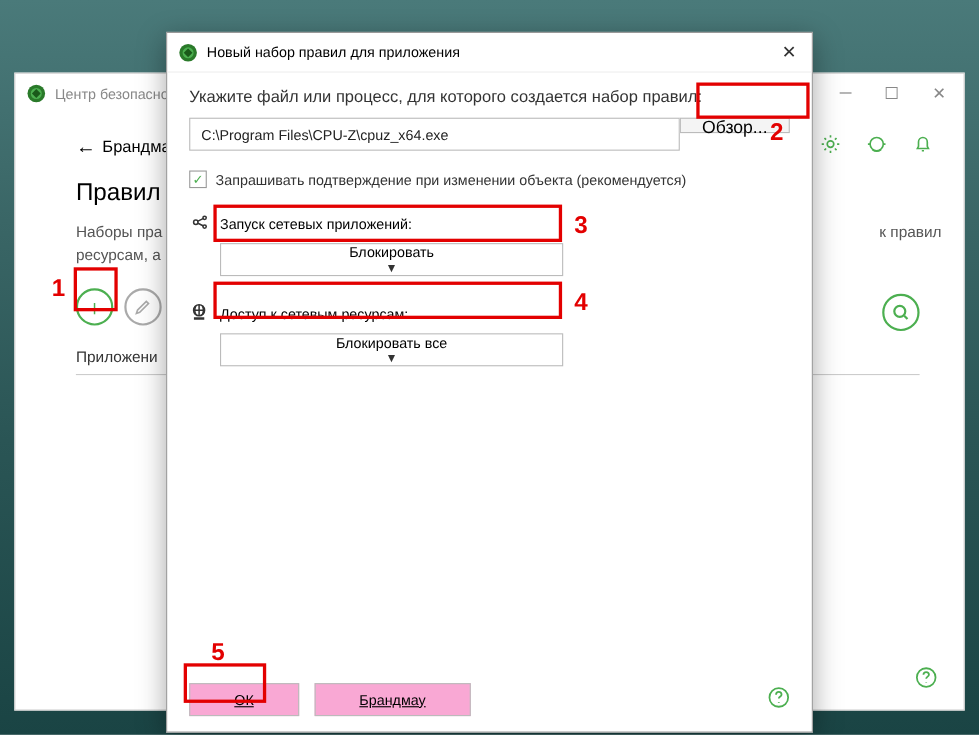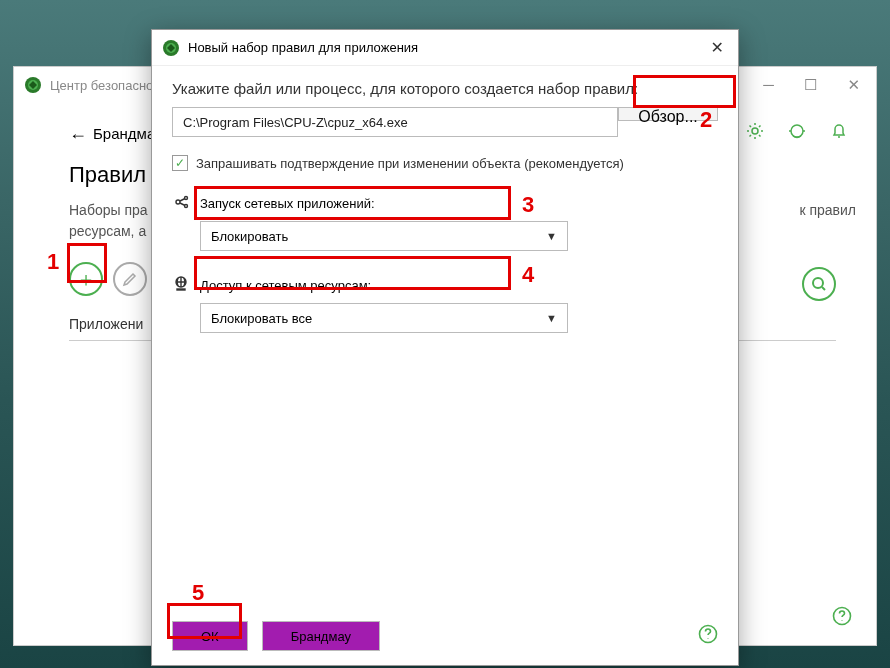--- a/index.html
+++ b/index.html
@@ -201,51 +201,53 @@
       font-size: 13px;
     }
     .section-icon {
       width: 18px;
       height: 18px;
       display: flex;
       align-items: center;
       justify-content: center;
     }
     .dropdown {
-      width: 368px;
+      width: 312px;
       height: 30px;
       border: 1px solid #bbb;
       display: flex;
       align-items: center;
       justify-content: space-between;
       padding: 0 10px;
       margin-left: 28px;
       margin-bottom: 24px;
       font-size: 13px;
       cursor: pointer;
       background: #fff;
+      flex-direction: column;
     }
     .dropdown .caret { font-size: 11px; color: #333; }
 
     .fg-footer {
       position: absolute;
       bottom: 14px;
       left: 20px;
       right: 20px;
       display: flex;
       align-items: center;
       gap: 14px;
     }
     .footer-btn {
       height: 30px;
-      padding: 0 28px;
+      padding: 0 40px;
       border: 1px solid #bbb;
-      background: #a21caf;
+      background: #f9a8d4;
       font-size: 13px;
       cursor: pointer;
+      text-decoration: underline;
     }
     .fg-help {
       margin-left: auto;
       color: #4CAF50;
       font-size: 18px;
     }
 
     
     .red-box {
       position: absolute;

